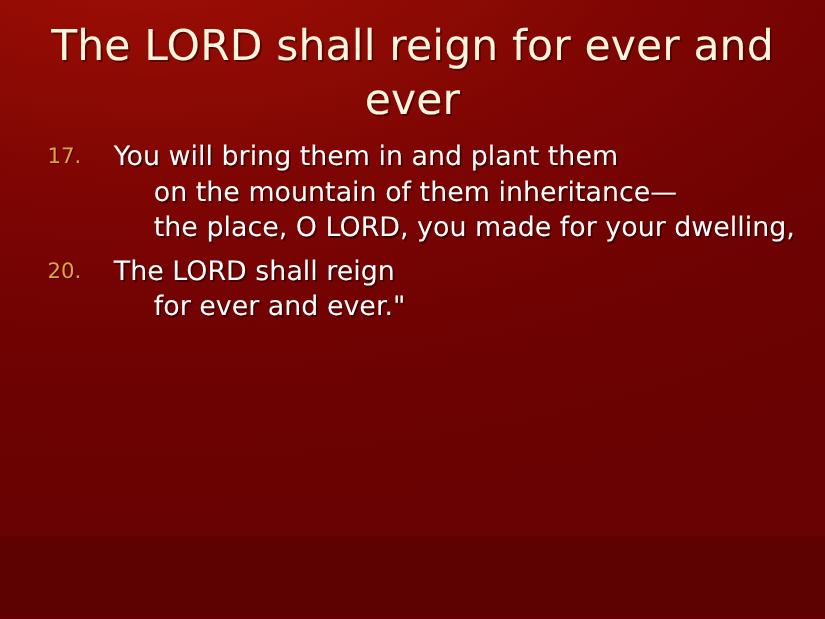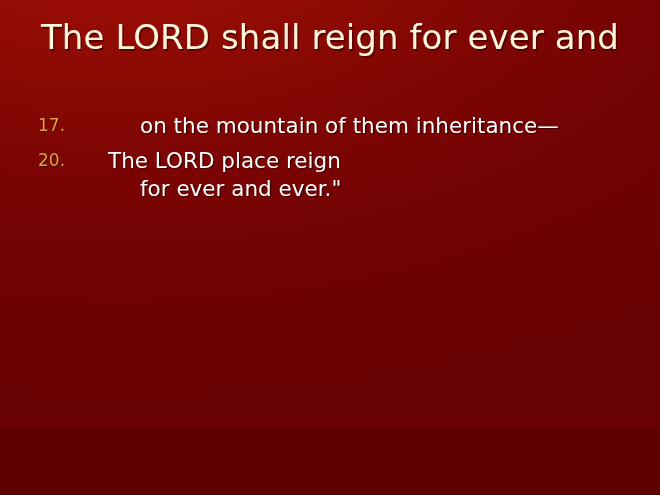--- a/index.html
+++ b/index.html
@@ -47,21 +47,21 @@
 
   
   #body-block {
     position: absolute;
     left: 0;
     top: 112px;
     width: 660px;
   }
   .verse {
     position: relative;
-    padding-left: 84px;
+    padding-left: 67px;
     margin-bottom: 6px;
   }
   .verse-num {
     position: absolute;
     left: 38px;
     top: 3px;
     color: #d9a441;
     font-size: 17px;
     line-height: 21px;
     text-shadow: 1px 1px 0 rgba(50, 0, 0, 0.55);
@@ -84,33 +84,36 @@
     text-indent: 56px;
   }
 </style>
 </head>
 <body>
 
 <div id="slide">
 
   <div id="title-block">
     <div class="title-line">The LORD shall reign for ever and</div>
+    <div class="title-line">ever</div>
   </div>
 
   <div id="body-block">
 
     <div class="verse">
       <span class="verse-num">17.</span>
       <div class="verse-text">
+        <span class="vline first">You will bring them in and plant them</span>
         <span class="vline indent">on the mountain of them inheritance—</span>
+        <span class="vline indent">the place, O LORD, you made for your dwelling,</span>
       </div>
     </div>
 
     <div class="verse">
       <span class="verse-num">20.</span>
       <div class="verse-text">
-        <span class="vline first">The LORD place reign</span>
+        <span class="vline first">The LORD shall reign</span>
         <span class="vline indent">for ever and ever."</span>
       </div>
     </div>
 
   </div>
 </div>
 
 </body></html>

